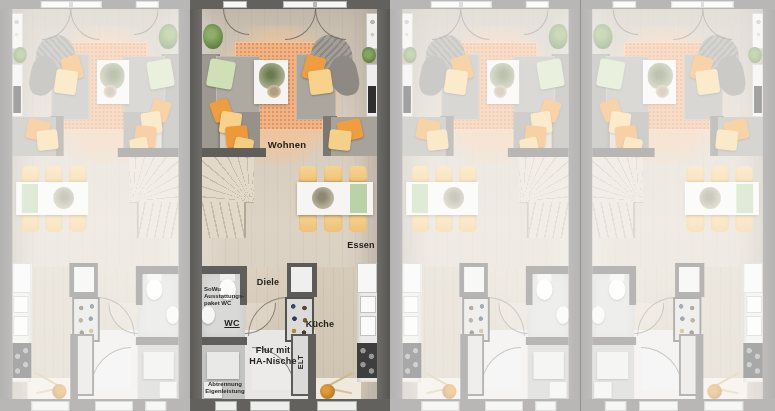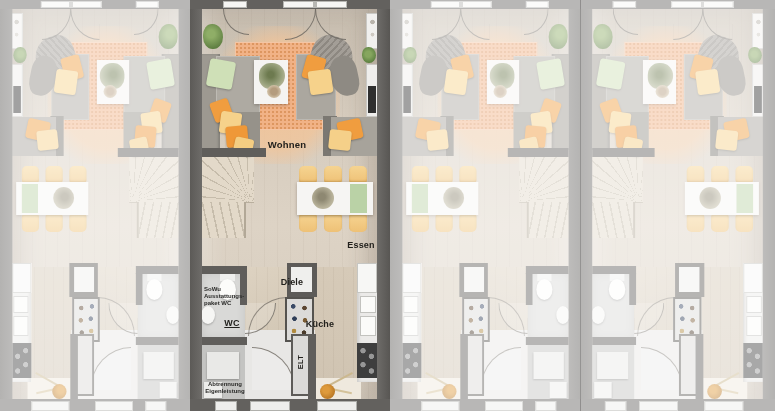--- a/index.html
+++ b/index.html
@@ -178,21 +178,21 @@
   .arc-flur1{left:62px;top:347px;width:42px;height:42px;border-top:1px solid rgba(110,105,98,.8);
     border-right:1px solid rgba(110,105,98,.8);border-radius:0 100% 0 0;background:rgba(255,255,255,.20);}
   .arc-flur2{left:58px;top:297px;width:38px;height:38px;border-top:1px solid rgba(110,105,98,.7);
     border-left:1px solid rgba(110,105,98,.7);border-radius:100% 0 0 0;}
 
   
   .room-label{z-index:20;color:#22211d;font-weight:700;font-size:9px;line-height:1.1;
     text-align:center;letter-spacing:.2px;}
   .lbl-wohnen{left:70px;top:140px;width:54px;font-size:9.5px;}
   .lbl-essen{left:153px;top:241px;width:36px;}
-  .lbl-diele{left:58px;top:278px;width:40px;padding-left:24px;}
+  .lbl-diele{left:58px;top:278px;width:40px;}
   .lbl-wc{left:30px;top:319px;width:24px;text-decoration:underline;}
   .lbl-kueche{left:110px;top:320px;width:40px;}
   .lbl-flur{left:51px;top:345px;width:64px;line-height:1.25;}
   .lbl-elt{left:99px;top:358px;width:24px;font-size:7.5px;transform:rotate(-90deg);}
   .note{z-index:20;color:#2a2a28;font-weight:700;font-size:6px;line-height:1.18;}
   .note-sowu{left:14px;top:286px;width:44px;text-align:left;}
   .note-abtrennung{left:10px;top:381px;width:50px;text-align:center;}
 
   .fade-overlay{left:0;top:0;width:200px;height:411px;background:rgba(255,255,255,.55);z-index:30;}
   .unit:not(.faded) .fade-overlay{display:none;}
@@ -389,20 +389,24 @@
       <div class="window window-top-2"></div>
       <div class="sill sill-1"></div>
       <div class="sill sill-2"></div>
       <div class="sill sill-3"></div>
 
       <div class="room-label lbl-wohnen">Wohnen</div>
       <div class="room-label lbl-essen">Essen</div>
       <div class="room-label lbl-diele">Diele</div>
       <div class="room-label lbl-wc">WC</div>
       <div class="room-label lbl-kueche">Küche</div>
+      <div class="room-label lbl-flur">
+        <span>Flur mit</span><br>
+        <span>HA-Nische</span>
+      </div>
       <div class="room-label lbl-elt">ELT</div>
       <div class="note note-sowu">
         <span>SoWu</span><br>
         <span>Ausstattungs-</span><br>
         <span>paket WC</span>
       </div>
       <div class="note note-abtrennung">
         <span>Abtrennung</span><br>
         <span>Eigenleistung</span>
       </div>

